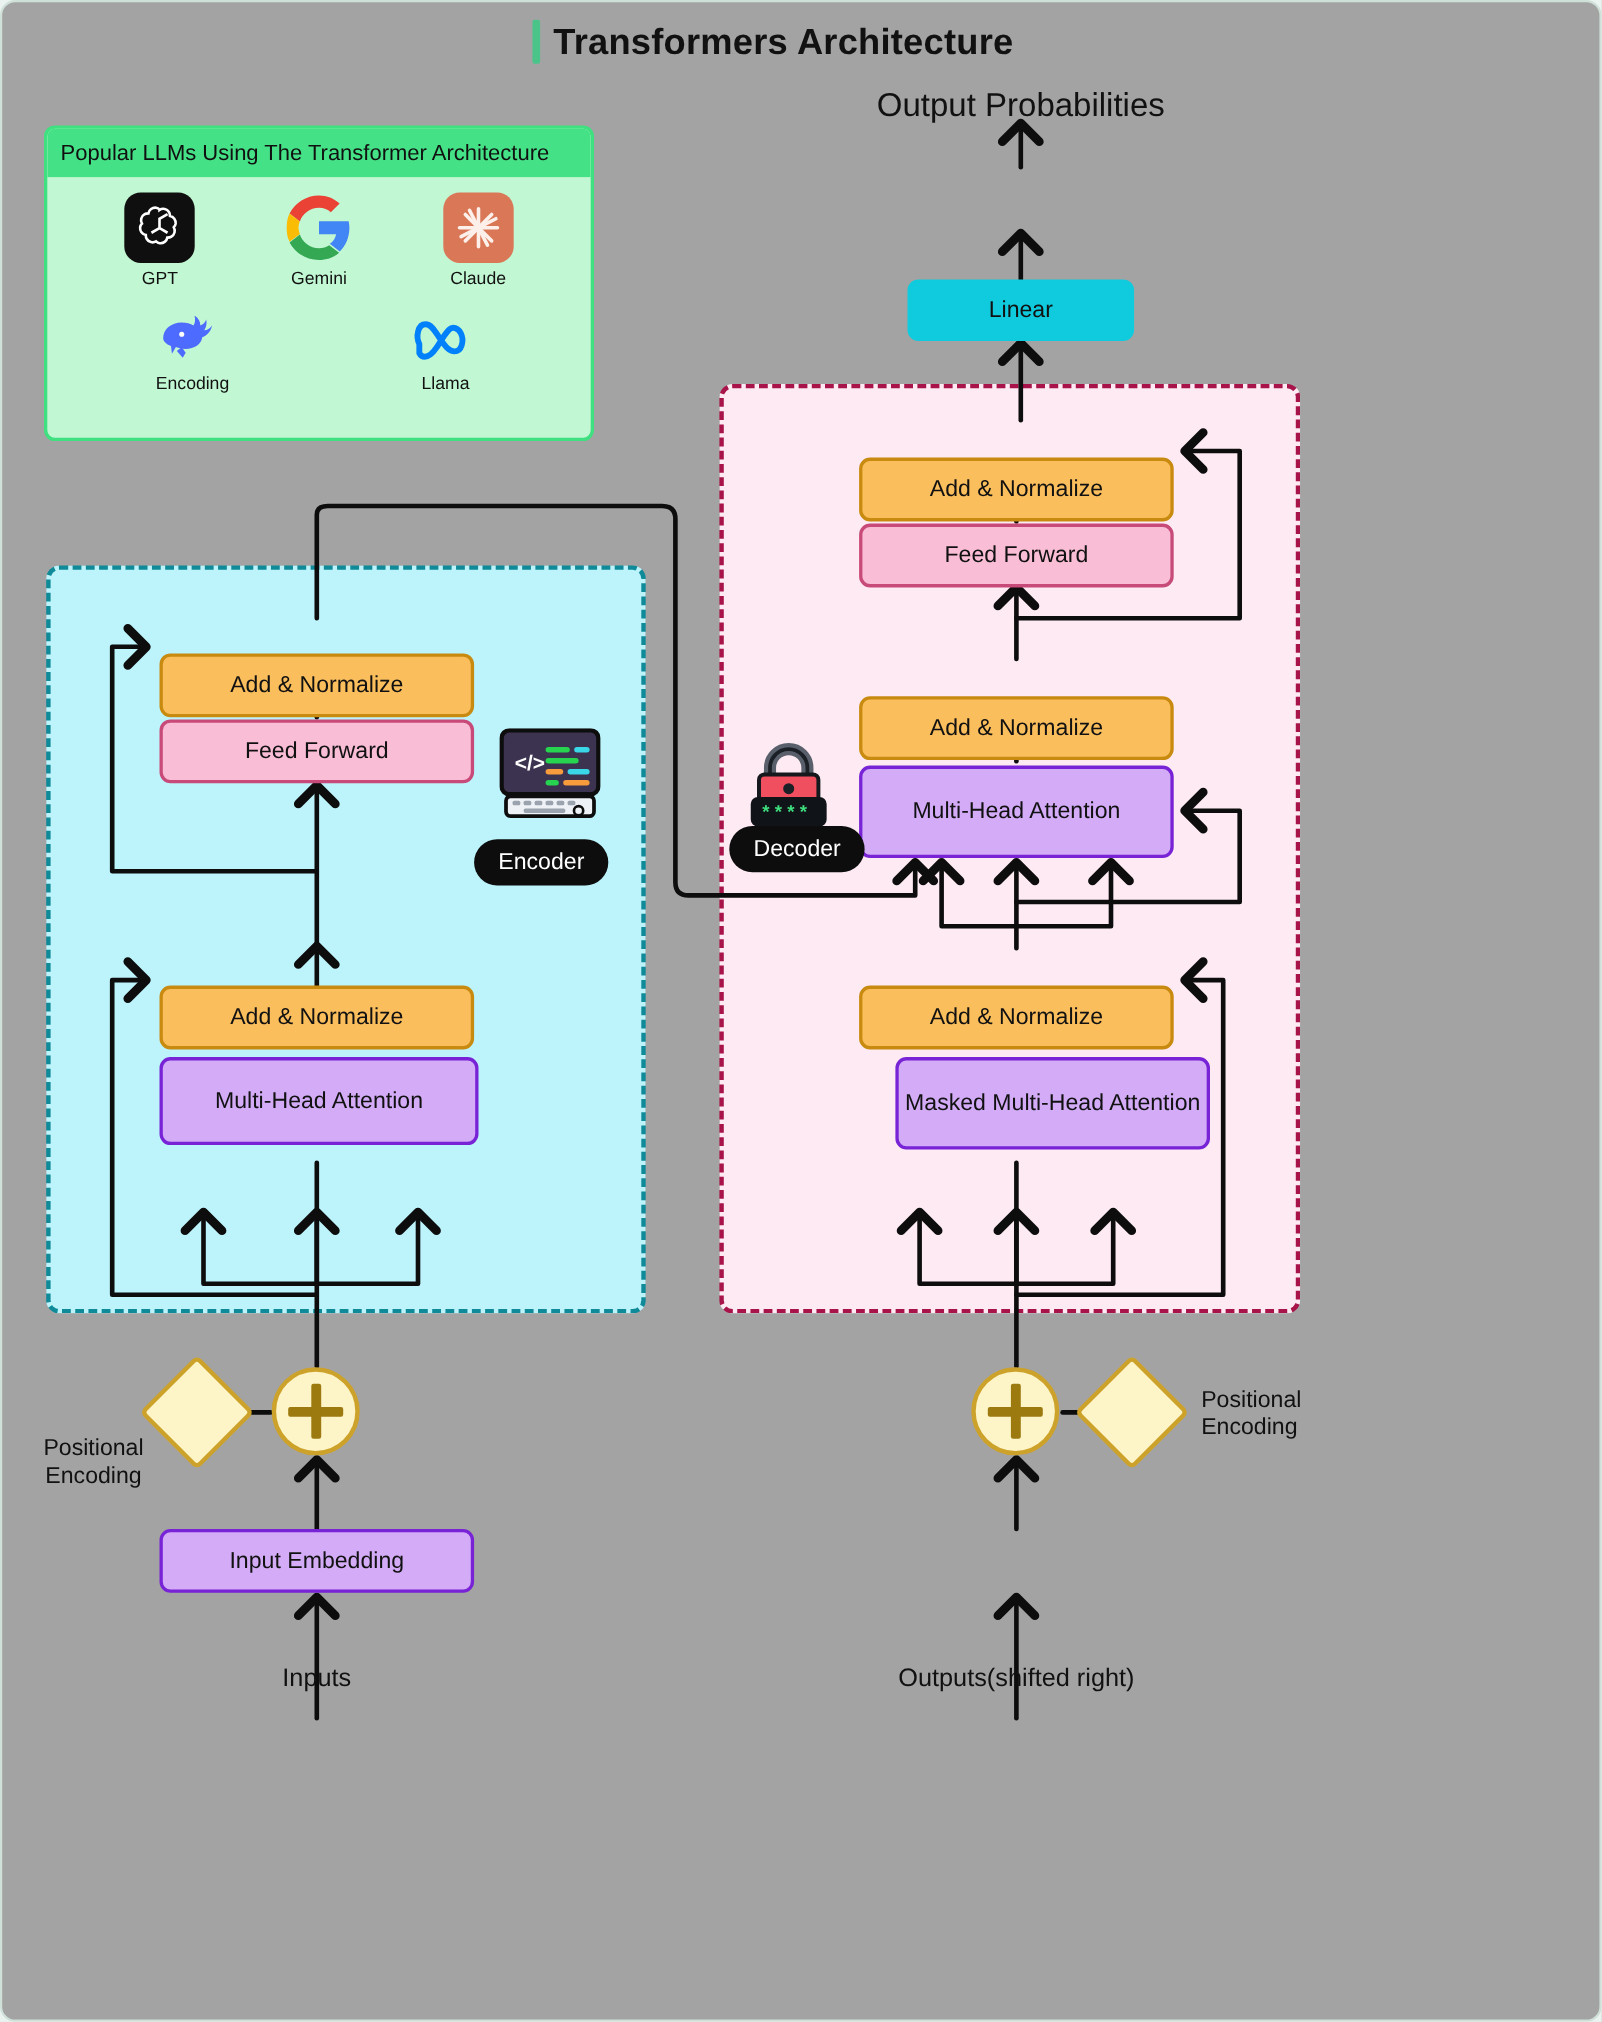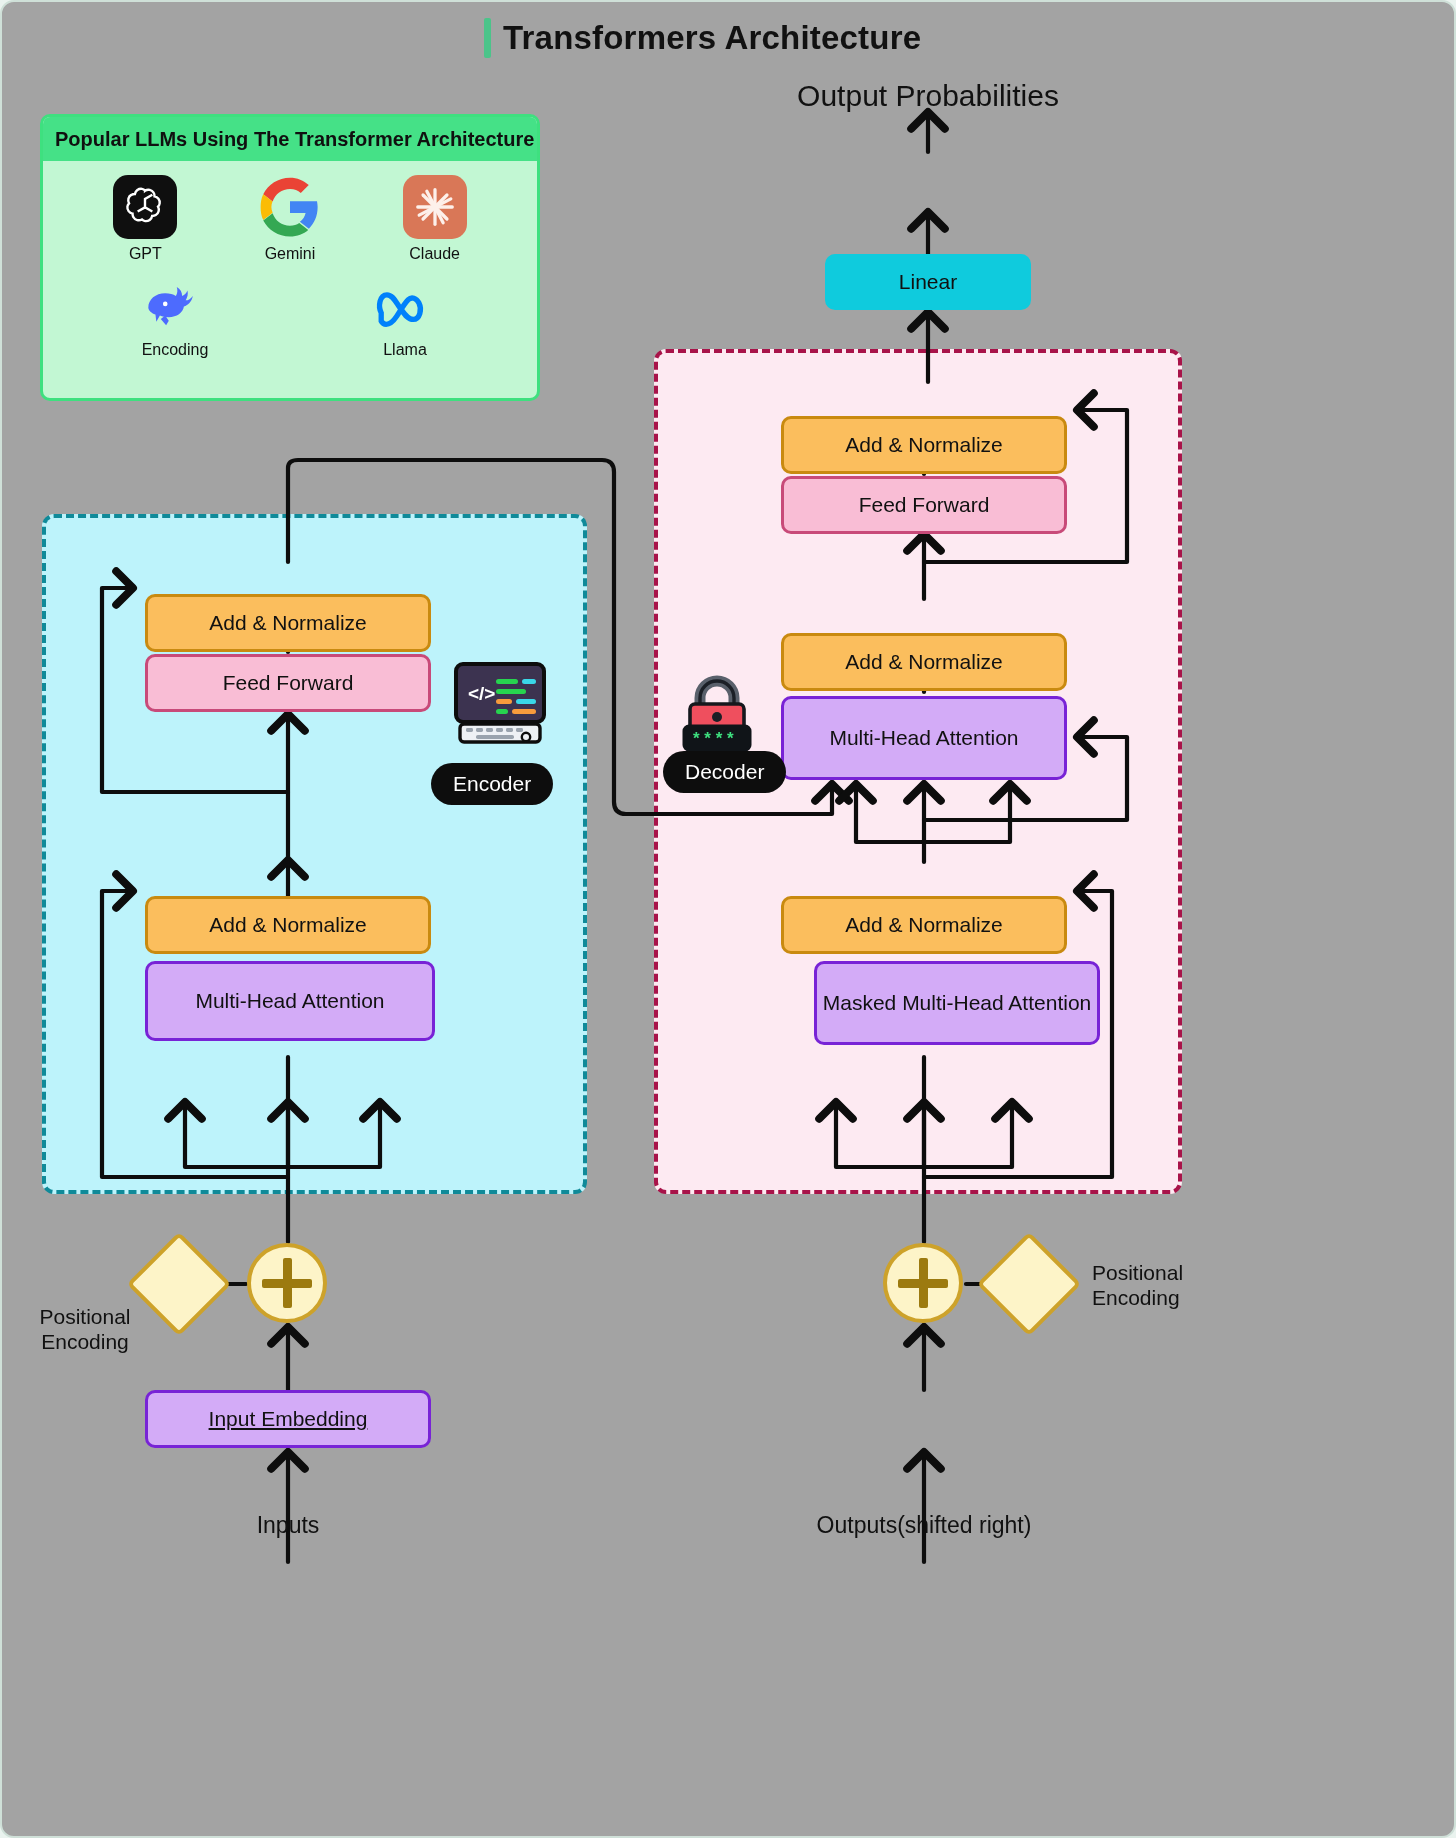--- a/index.html
+++ b/index.html
@@ -30,21 +30,21 @@
     position: absolute; left: 38px; top: 112px;
     width: 500px; height: 287px;
     background: #c2f7d3;
     border: 3px solid #3ee07f;
     border-radius: 10px;
     overflow: hidden;
   }
   #llm-header {
     height: 44px; background: #45e187;
     display: flex; align-items: center; padding-left: 12px;
-    font-size: 20px; font-weight: 700; color: #101010;
+    font-size: 20px; font-weight: 400; color: #101010;
     white-space: nowrap;
   }
   #llm-grid-top {
     display: flex; justify-content: space-around;
     padding: 14px 30px 0 30px;
   }
   #llm-grid-bot {
     display: flex; justify-content: center; gap: 120px;
     padding: 8px 30px 0 30px;
   }
@@ -66,21 +66,21 @@
     font-size: 21px;
     color: #111;
     line-height: 1.15;
     z-index: 6;
   }
   .n-addnorm { background: #fbbe5d; border: 3px solid #c98a10; margin-top: 34px; }
   .n-ff      { background: #f9bdd5; border: 3px solid #c84a79; }
   .n-mha     { background: #d3abf7; border: 3px solid #7823d6; }
   .n-linear  { background: #0fcbdd; border: 3px solid #0fcbdd; }
   .n-softmax { background: #f9bdd5; border: 3px solid #c84a79; }
-  .n-embed   { background: #d3abf7; border: 3px solid #7823d6; text-decoration: underline; }
+  .n-embed   { background: #d3abf7; border: 3px solid #7823d6; }
 
   
   #encoder-box {
     position: absolute; left: 40px; top: 512px;
     width: 545px; height: 680px;
     background: #bdf3fb;
     border: 4px dashed #0f8a99;
     border-radius: 12px;
     z-index: 1;
   }

